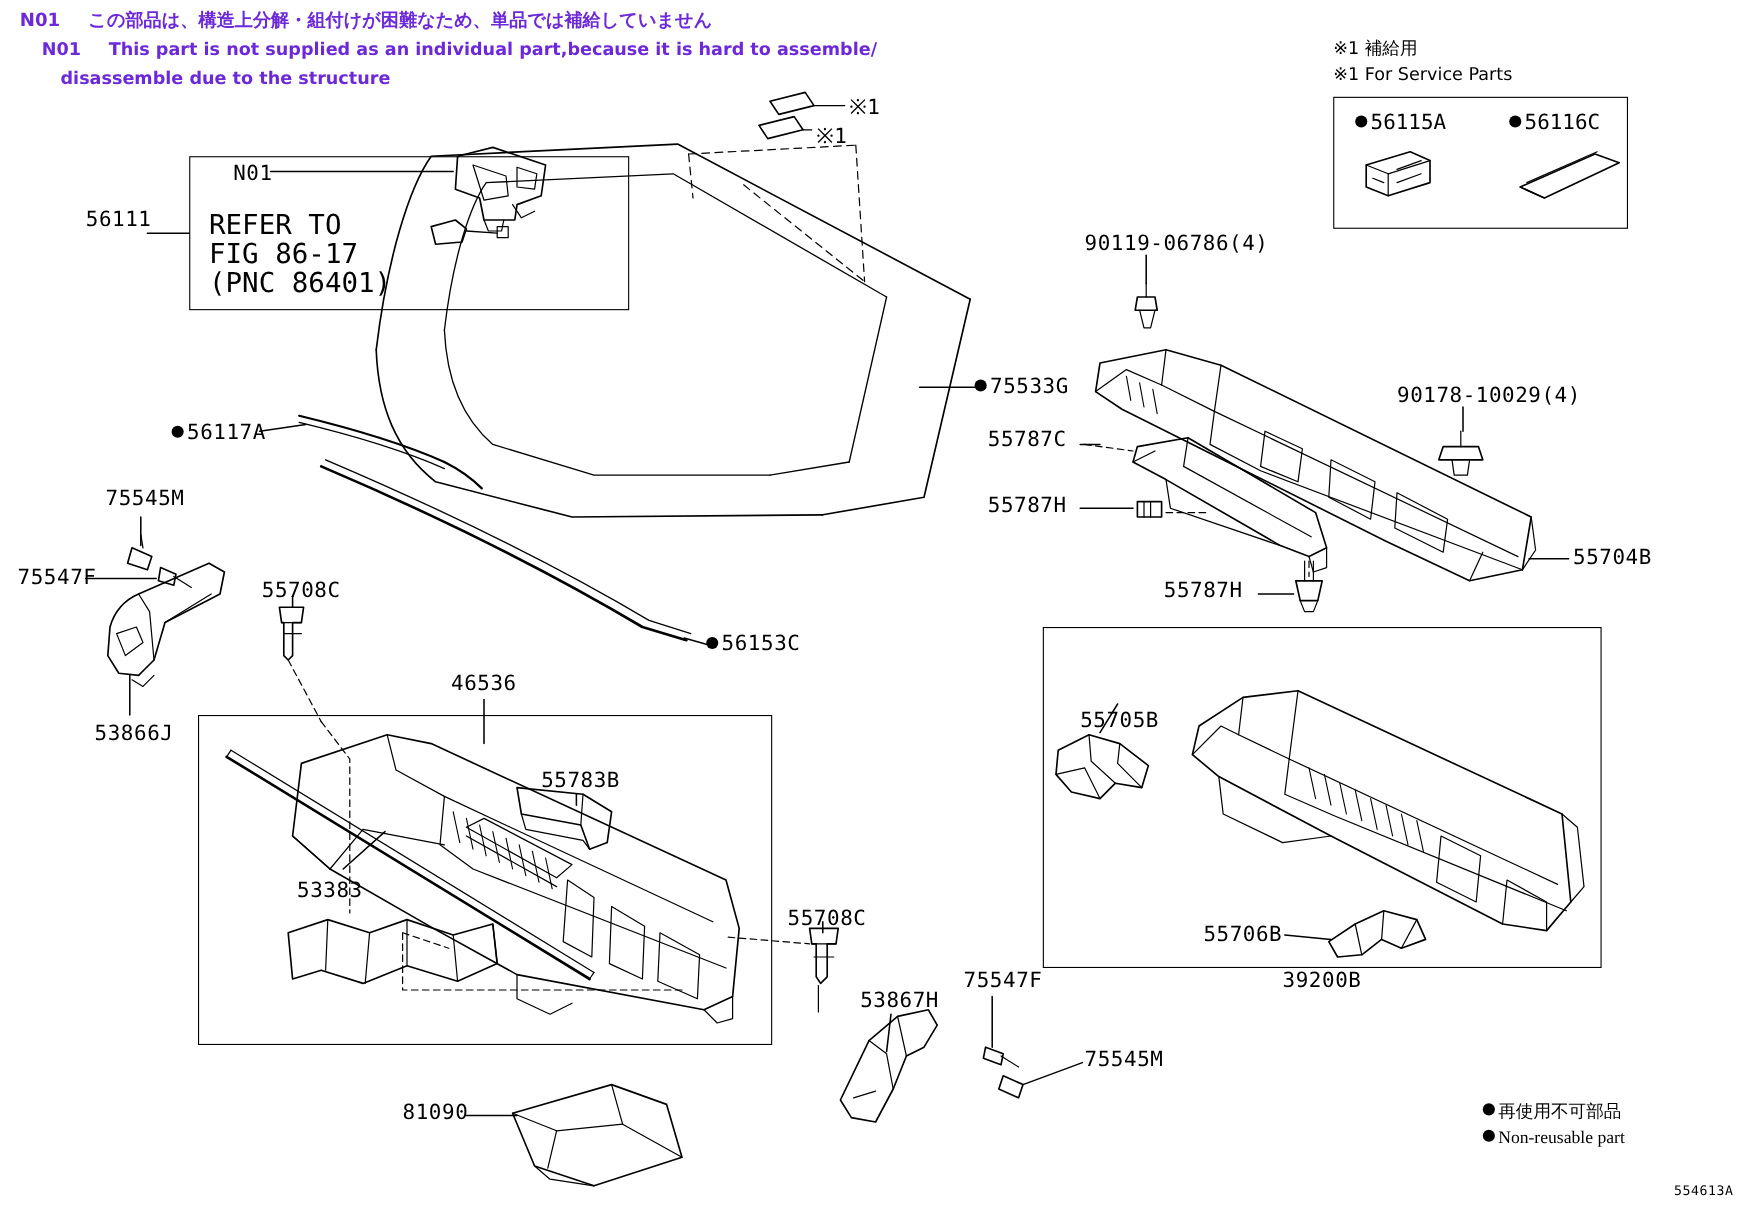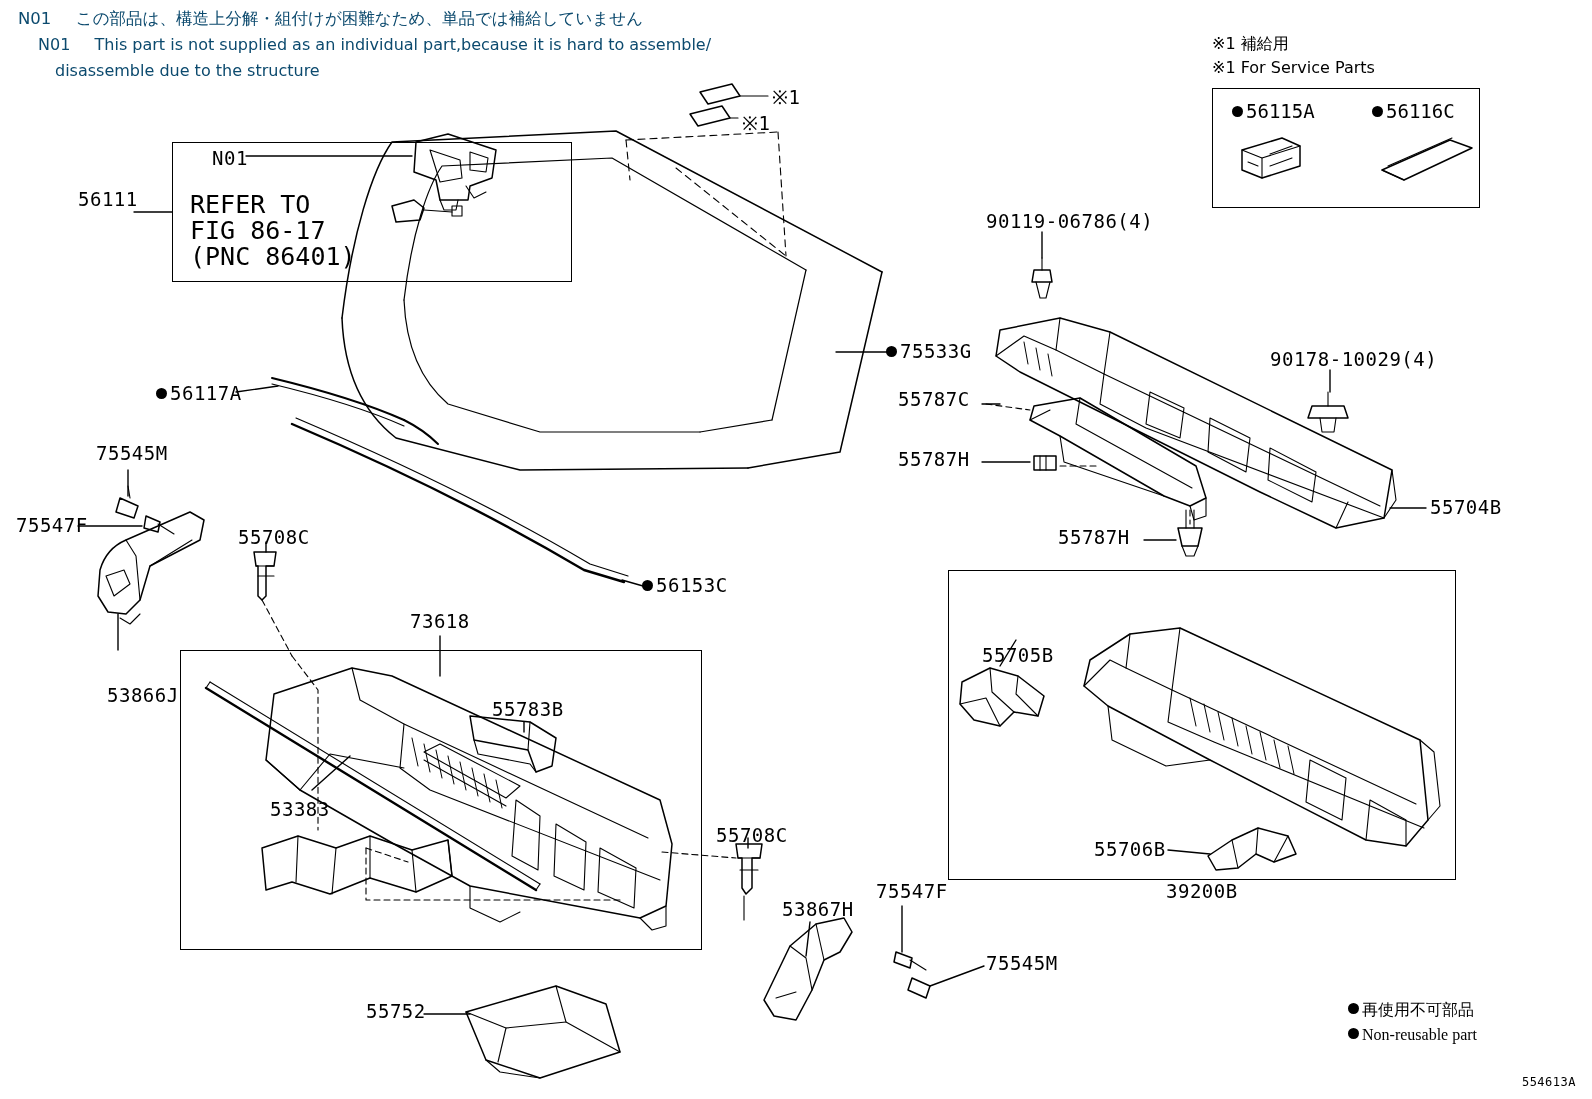--- a/index.html
+++ b/index.html
@@ -24,21 +24,22 @@
     font-size: 19px;
     letter-spacing: 0.5px;
     white-space: nowrap;
     color: #000;
   }
   .note {
     position: absolute;
     font-family: "DejaVu Sans", sans-serif;
     font-size: 16px;
     white-space: nowrap;
-    color: #0c4a6e;
+    color: #6d28d9;
+    font-weight: bold;
   }
   .note-jp {
     font-size: 16.5px;
   }
   .dot {
     display: inline-block;
     width: 11px;
     height: 11px;
     border-radius: 50%;
     background: #000;
@@ -388,26 +389,26 @@
 
         <path d="M1168,850 L1210,854"></path>
       </g>
     </g>
   </svg>
 
   <div class="lbl" style="left:78px;  top:188px;"><span>56111</span></div>
   <div class="lbl" style="left:156px; top:382px;"><span class="dot"></span><span>56117A</span></div>
   <div class="lbl" style="left:96px;  top:442px;"><span>75545M</span></div>
   <div class="lbl" style="left:16px;  top:514px;"><span>75547F</span></div>
-  <div class="lbl" style="left:86px;  top:684px;margin-left:21px;"><span>53866J</span></div>
+  <div class="lbl" style="left:86px;  top:656px;"><span>53866J</span></div>
   <div class="lbl" style="left:238px; top:526px;"><span>55708C</span></div>
-  <div class="lbl" style="left:410px; top:610px;"><span>73618</span></div>
+  <div class="lbl" style="left:410px; top:610px;"><span>46536</span></div>
   <div class="lbl" style="left:492px; top:698px;"><span>55783B</span></div>
   <div class="lbl" style="left:270px; top:798px;"><span>53383</span></div>
-  <div class="lbl" style="left:366px; top:1000px;"><span>55752</span></div>
+  <div class="lbl" style="left:366px; top:1000px;"><span>81090</span></div>
   <div class="lbl" style="left:716px; top:824px;"><span>55708C</span></div>
   <div class="lbl" style="left:782px; top:898px;"><span>53867H</span></div>
   <div class="lbl" style="left:876px; top:880px;"><span>75547F</span></div>
   <div class="lbl" style="left:986px; top:952px;"><span>75545M</span></div>
   <div class="lbl" style="left:642px; top:574px;"><span class="dot"></span><span>56153C</span></div>
   <div class="lbl" style="left:886px; top:340px;"><span class="dot"></span><span>75533G</span></div>
   <div class="lbl" style="left:986px; top:210px;"><span>90119-06786(4)</span></div>
   <div class="lbl" style="left:1270px;top:348px;"><span>90178-10029(4)</span></div>
   <div class="lbl" style="left:898px; top:388px;text-align:center;"><span>55787C</span></div>
   <div class="lbl" style="left:898px; top:448px;"><span>55787H</span></div>

